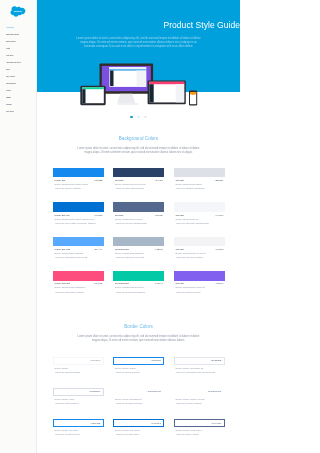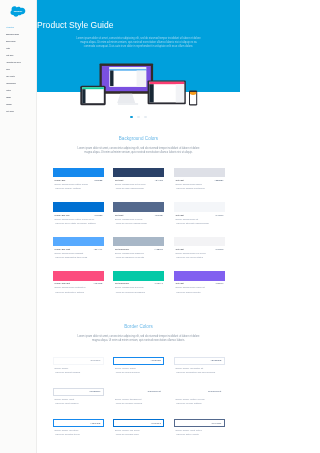--- a/index.html
+++ b/index.html
@@ -12,21 +12,21 @@
            background:#fbfbfa; border-right:1px solid #ededec; }
 .logo-wrap { position:absolute; left:10.4px; top:3.2px; width:15.8px; height:11.4px; }
 .nav { position:absolute; left:0; top:24.1px; width:36px; }
 .nav-item { display:block; height:7.01px; padding-left:6.2px; font-size:1.5px;
             line-height:7.01px; color:#20293c; white-space:nowrap; letter-spacing:0.01px; }
 .nav-item.active { color:#3aa4e0; }
 
 
 .hero { position:absolute; left:37px; top:0; width:203px; height:92px;
         background:#00a0dc; }
-.hero-title { position:absolute; left:0; top:19.5px; width:203px; text-align:left;
+.hero-title { position:absolute; left:0; top:19.5px; width:203px; text-align:right;
               color:#ffffff; font-size:8.5px; font-weight:400; letter-spacing:0.05px; }
 .hero-sub { position:absolute; left:38.5px; top:37.1px; width:126px; text-align:center;
             color:#a5d9f0; font-size:2.6px; line-height:3.8px; }
 
 
 .devices { position:absolute; left:0; top:0; width:240px; height:453px; pointer-events:none; }
 
 
 .dots { position:absolute; left:37px; top:116px; width:203px; height:3px; text-align:center; font-size:0; }
 .dot { display:inline-block; width:2.2px; height:2.2px; border-radius:50%;

